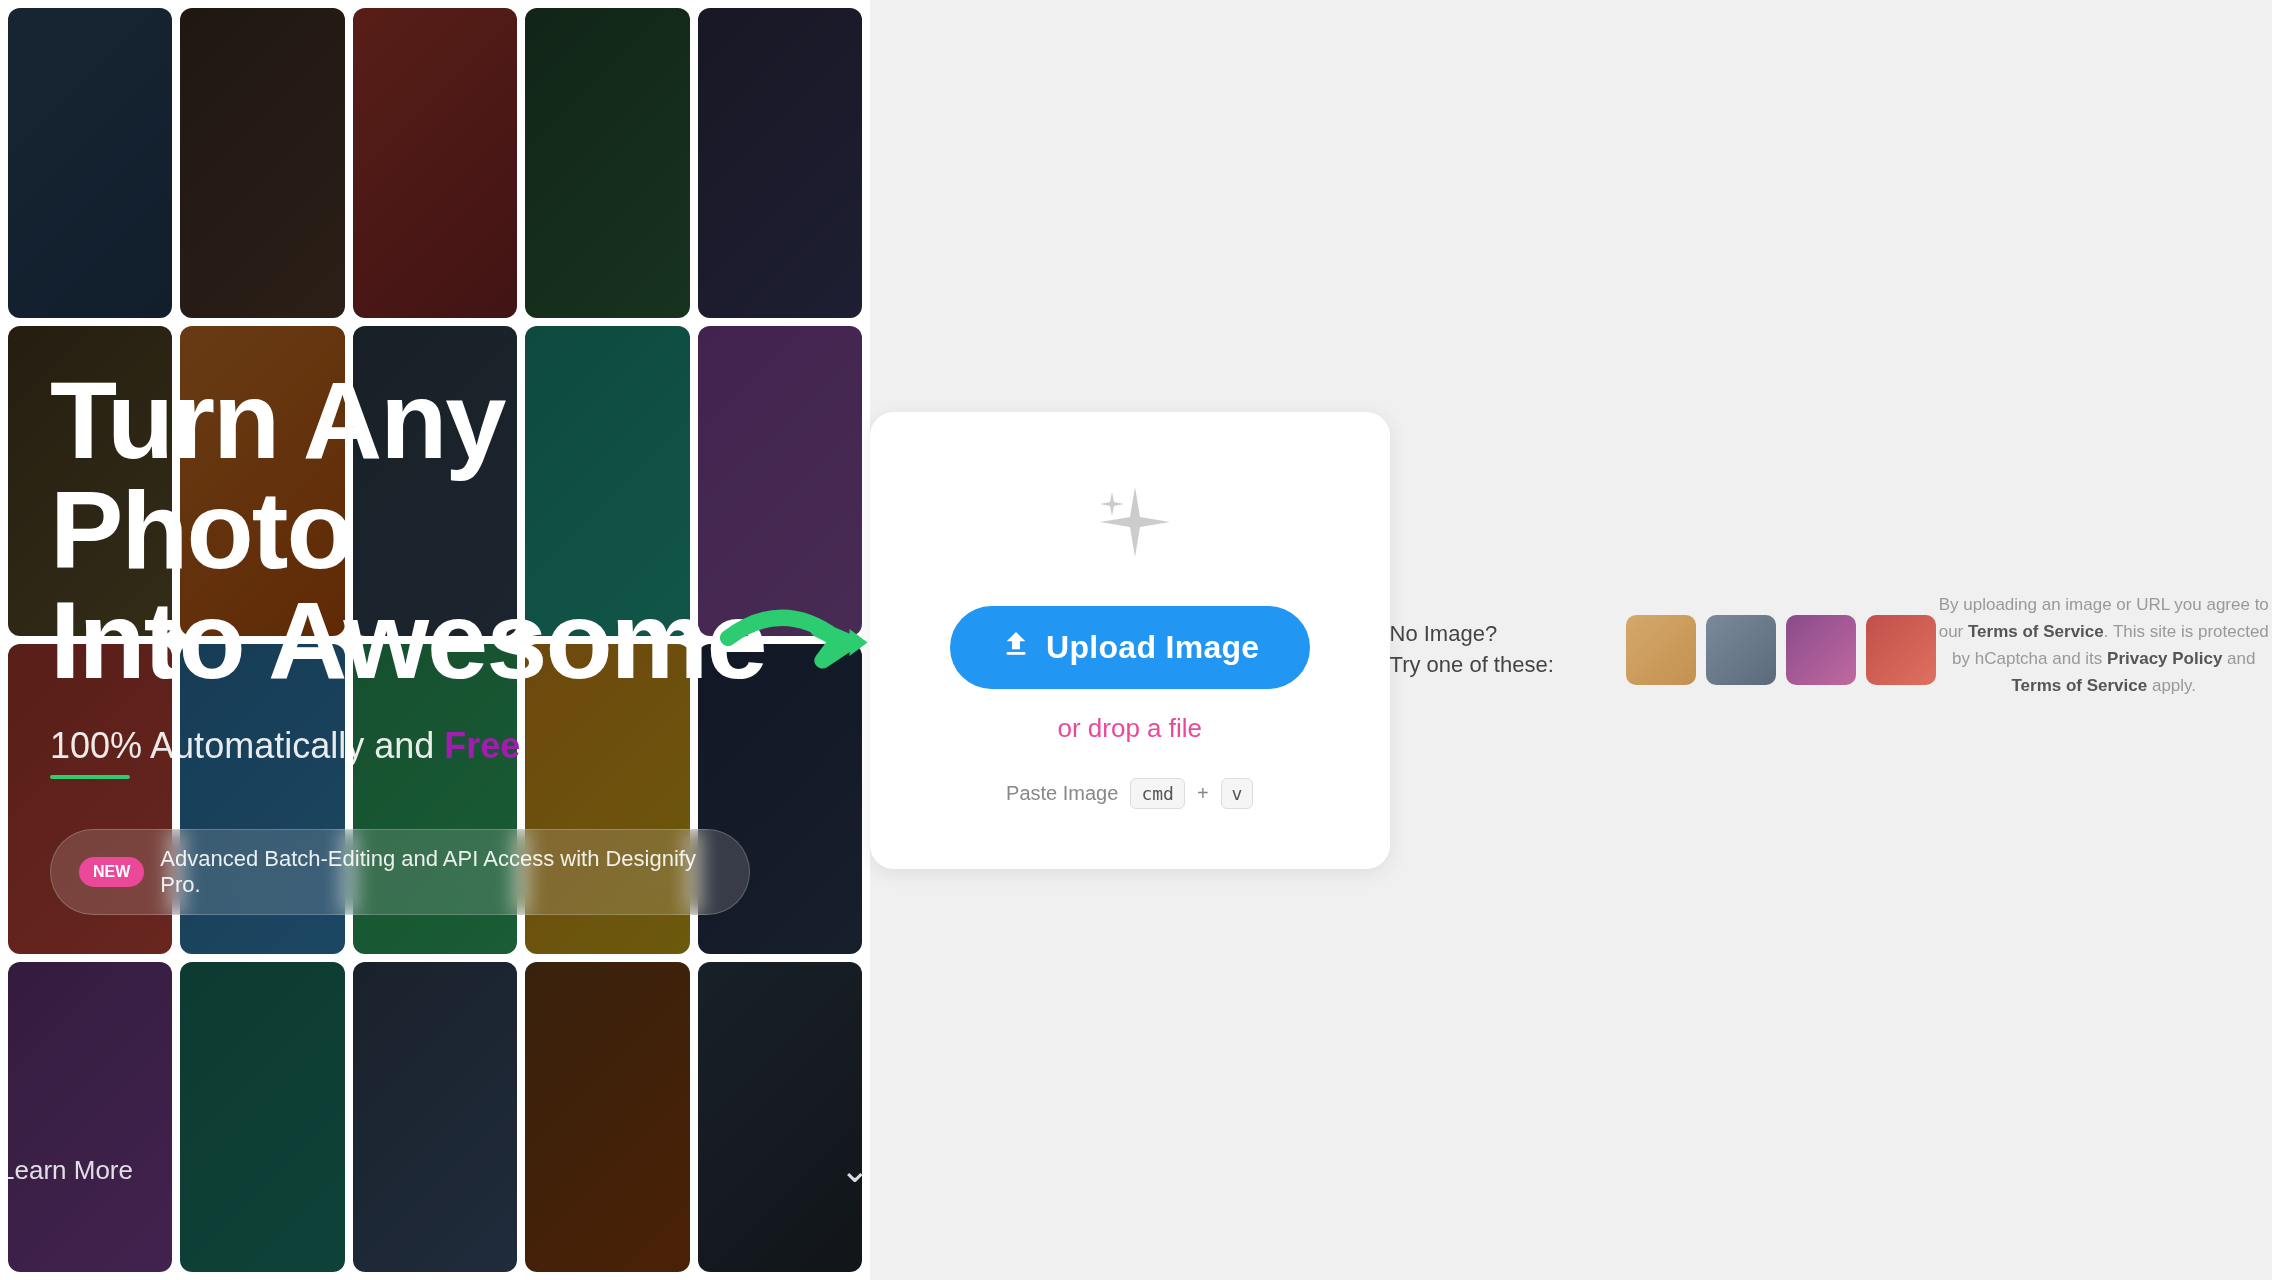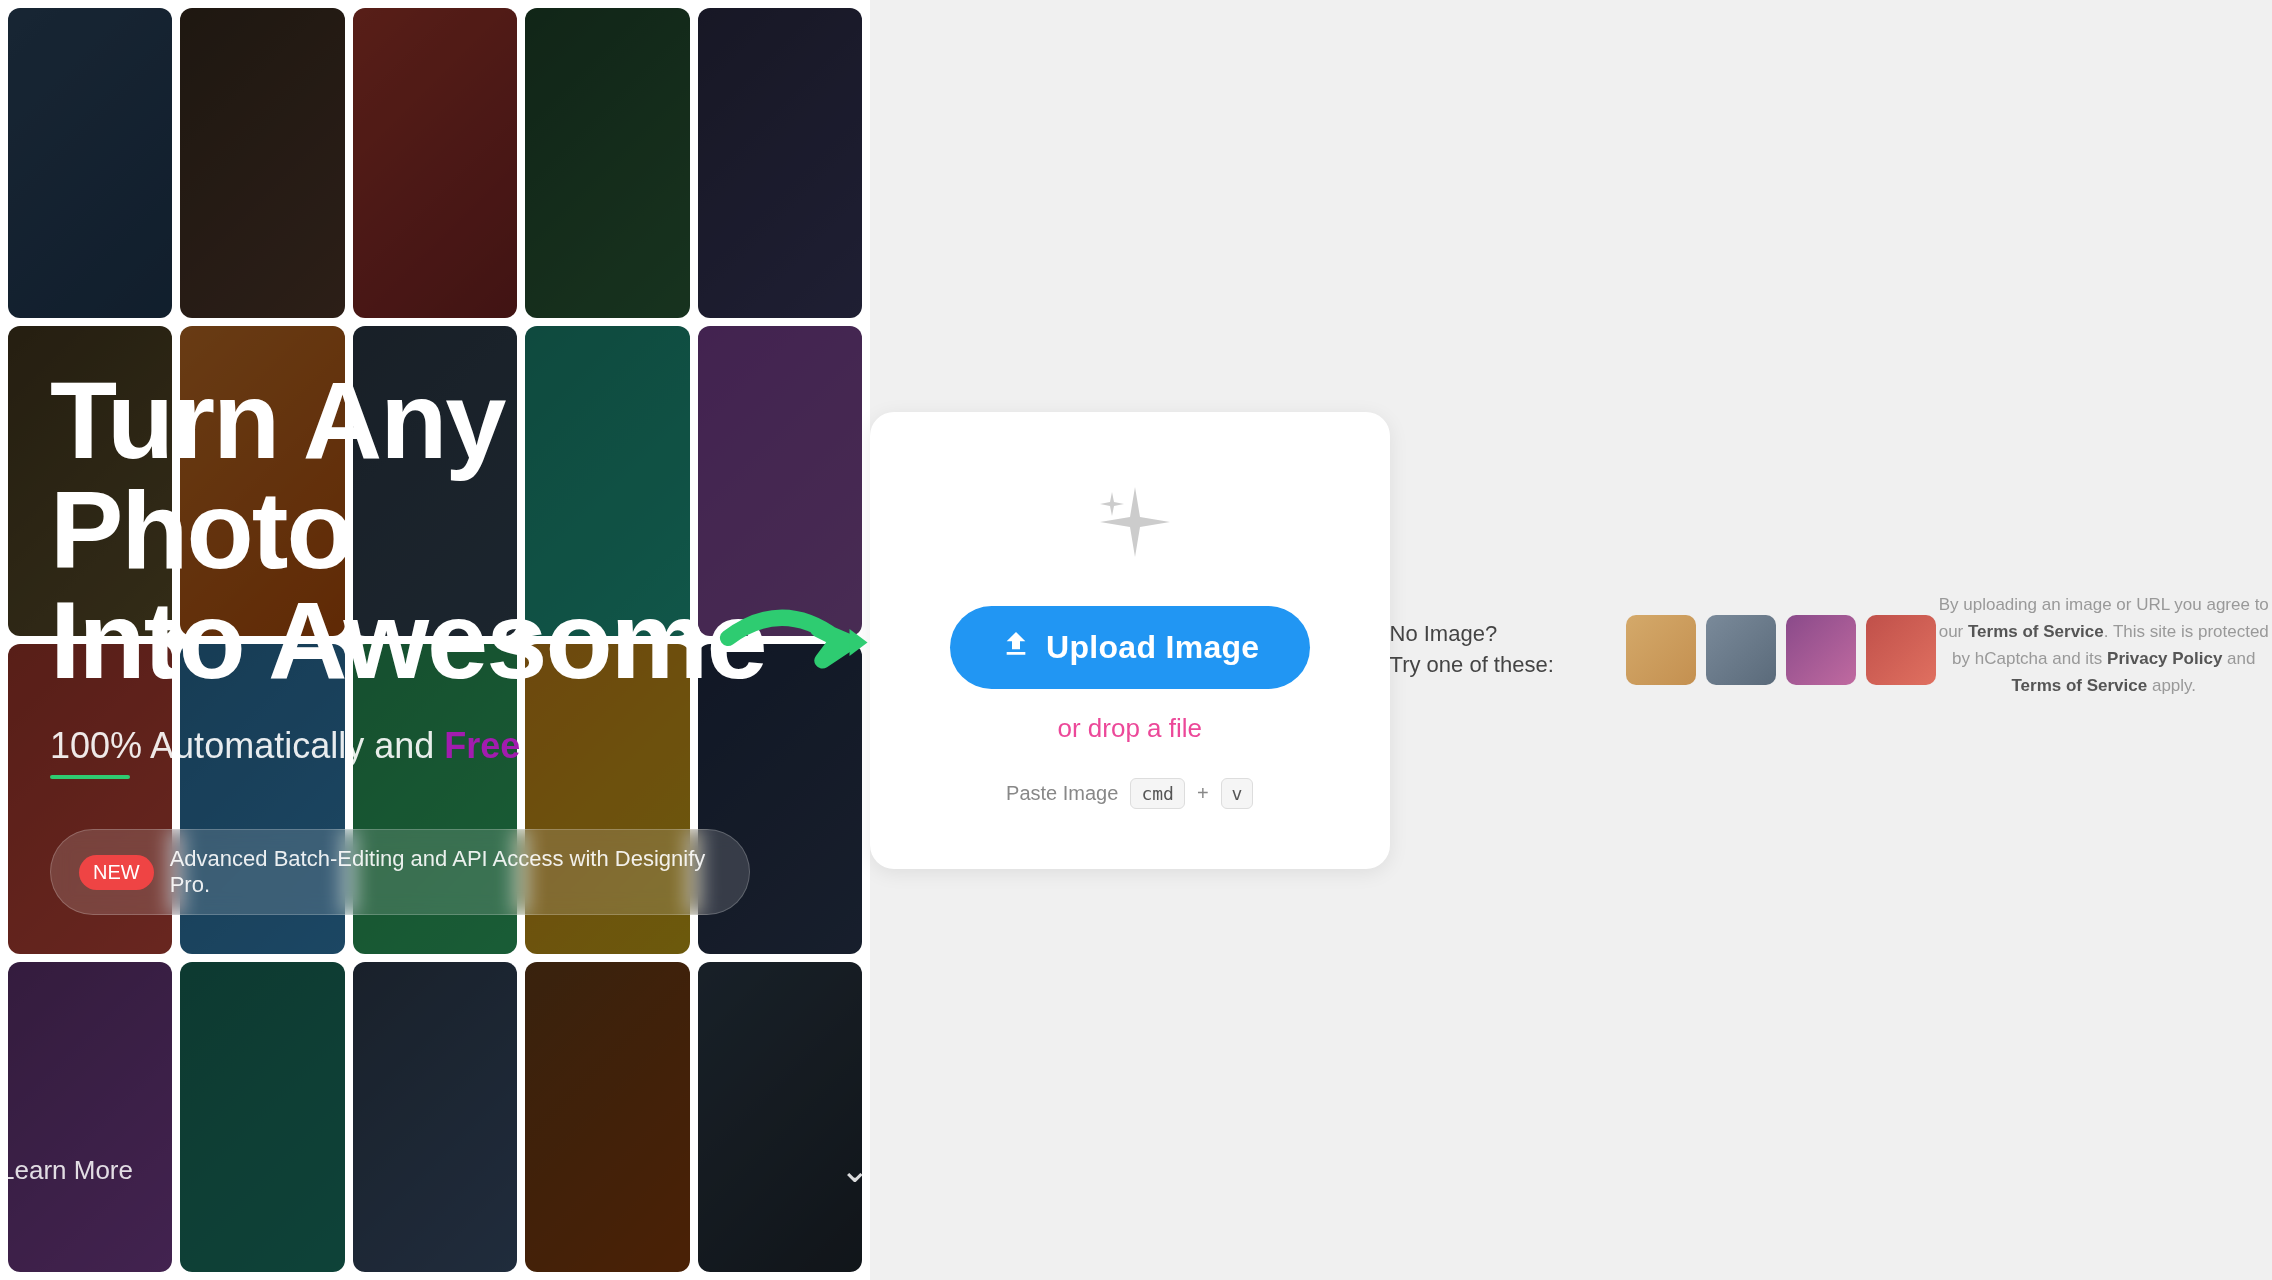--- a/index.html
+++ b/index.html
@@ -111,24 +111,24 @@
       gap: 16px;
       background: rgba(255,255,255,0.15);
       border: 1px solid rgba(255,255,255,0.2);
       border-radius: 50px;
       padding: 16px 28px;
       max-width: 700px;
       backdrop-filter: blur(10px);
     }
 
     .new-badge {
-      background: #ef4444;
+      background: #ec4899;
       color: white;
-      font-size: 20px;
-      font-weight: 400;
+      font-size: 16px;
+      font-weight: 700;
       padding: 6px 14px;
       border-radius: 20px;
       flex-shrink: 0;
     }
 
     .new-text {
       color: rgba(255,255,255,0.9);
       font-size: 22px;
     }
 

